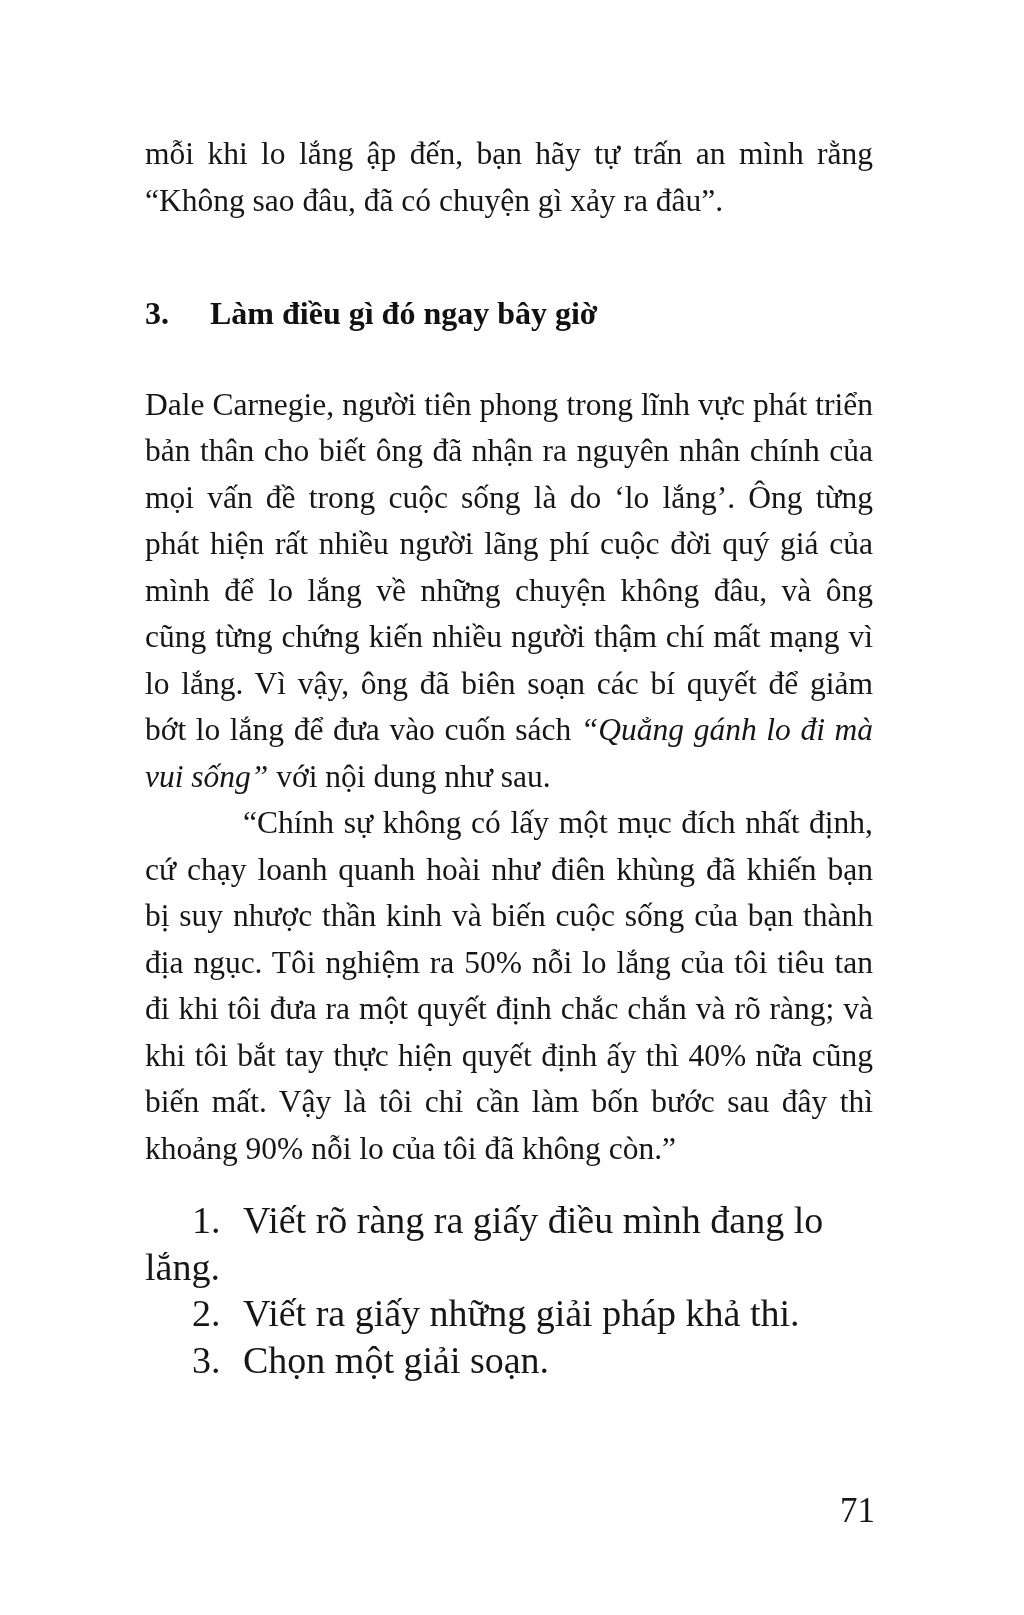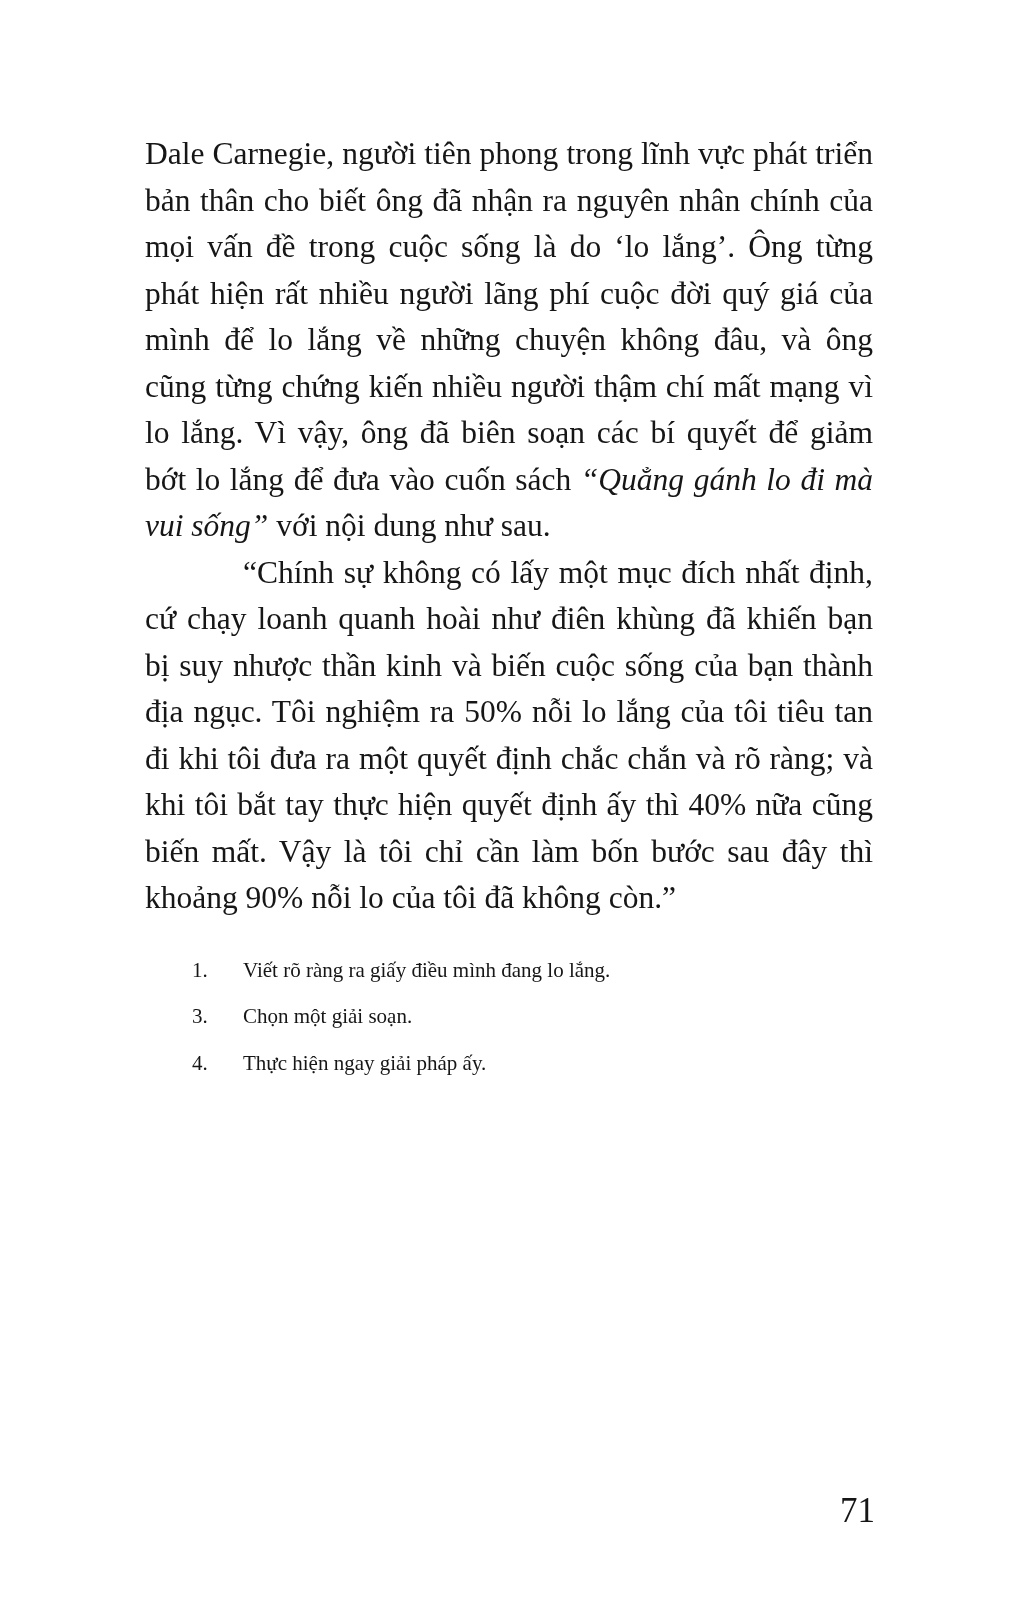--- a/index.html
+++ b/index.html
@@ -43,21 +43,21 @@
   }
   .book-title {
     font-style: italic;
   }
   .steps {
     list-style: none;
     margin: 25px 0 0 0;
     padding: 0;
   }
   .step {
-    font-size: 21px;
+    font-size: 38px;
     line-height: 46.5px;
   }
   .step-num {
     display: inline-block;
     margin-left: 47px;
     width: 51px;
   }
   .page-number {
     position: absolute;
     top: 1492px;
@@ -66,34 +66,38 @@
     line-height: 38px;
     color: #161616;
   }
 </style>
 </head>
 <body>
 
 <div class="page">
   <div class="content">
 
+    <p class="para">mỗi khi lo lắng ập đến, bạn hãy tự trấn an mình rằng “Không sao đâu, đã có chuyện gì xảy ra đâu”.</p>
 
+    <h2 class="heading">
+      <span class="h-num">3.</span><span>Làm điều gì đó ngay bây giờ</span>
+    </h2>
 
     <p class="para"><span>Dale Carnegie, người tiên phong trong lĩnh vực phát triển bản thân cho biết ông đã nhận ra nguyên nhân chính của mọi vấn đề trong cuộc sống là do ‘lo lắng’. Ông từng phát hiện rất nhiều người lãng phí cuộc đời quý giá của mình để lo lắng về những chuyện không đâu, và ông cũng từng chứng kiến nhiều người thậm chí mất mạng vì lo lắng. Vì vậy, ông đã biên soạn các bí quyết để giảm bớt lo lắng để đưa vào cuốn sách </span><em class="book-title">“Quẳng gánh lo đi mà vui sống”</em><span> với nội dung như sau.</span></p>
 
     <p class="para quote-para">“Chính sự không có lấy một mục đích nhất định, cứ chạy loanh quanh hoài như điên khùng đã khiến bạn bị suy nhược thần kinh và biến cuộc sống của bạn thành địa ngục. Tôi nghiệm ra 50% nỗi lo lắng của tôi tiêu tan đi khi tôi đưa ra một quyết định chắc chắn và rõ ràng; và khi tôi bắt tay thực hiện quyết định ấy thì 40% nữa cũng biến mất. Vậy là tôi chỉ cần làm bốn bước sau đây thì khoảng 90% nỗi lo của tôi đã không còn.”</p>
 
     <ol class="steps">
       <li class="step">
         <span class="step-num">1.</span><span>Viết rõ ràng ra giấy điều mình đang lo lắng.</span>
       </li>
       <li class="step">
-        <span class="step-num">3.</span><span>Chọn một giải soạn.</span>
+        <span class="step-num">2.</span><span>Viết ra giấy những giải pháp khả thi.</span>
       </li>
       <li class="step">
-        <span class="step-num">4.</span><span>Thực hiện ngay giải pháp ấy.</span>
+        <span class="step-num">3.</span><span>Chọn một giải soạn.</span>
       </li>
     </ol>
 
   </div>
 
   <div class="page-number">71</div>
 </div>
 
 </body></html>

